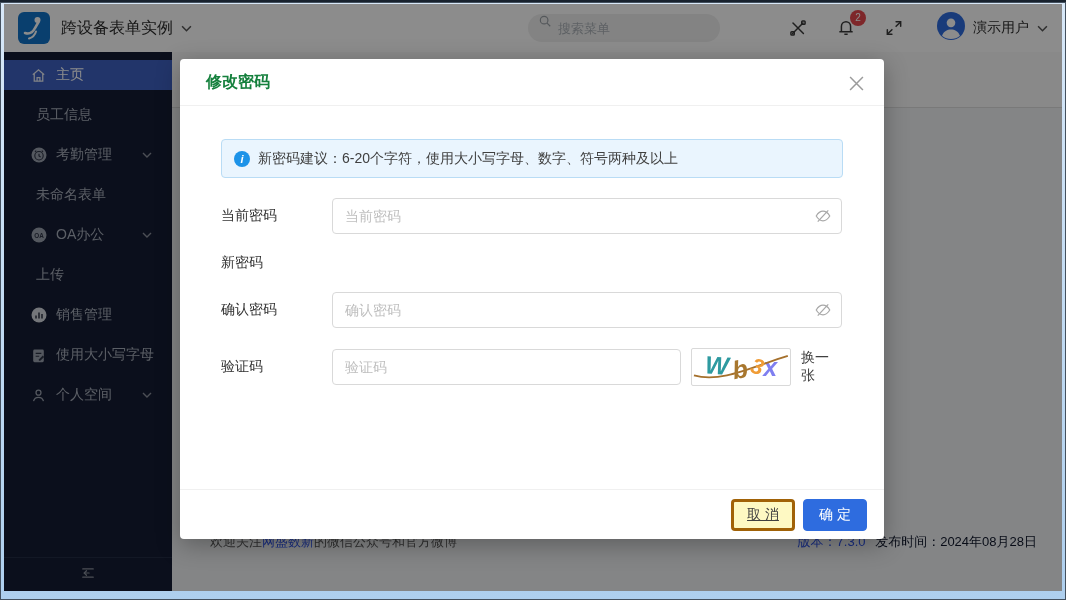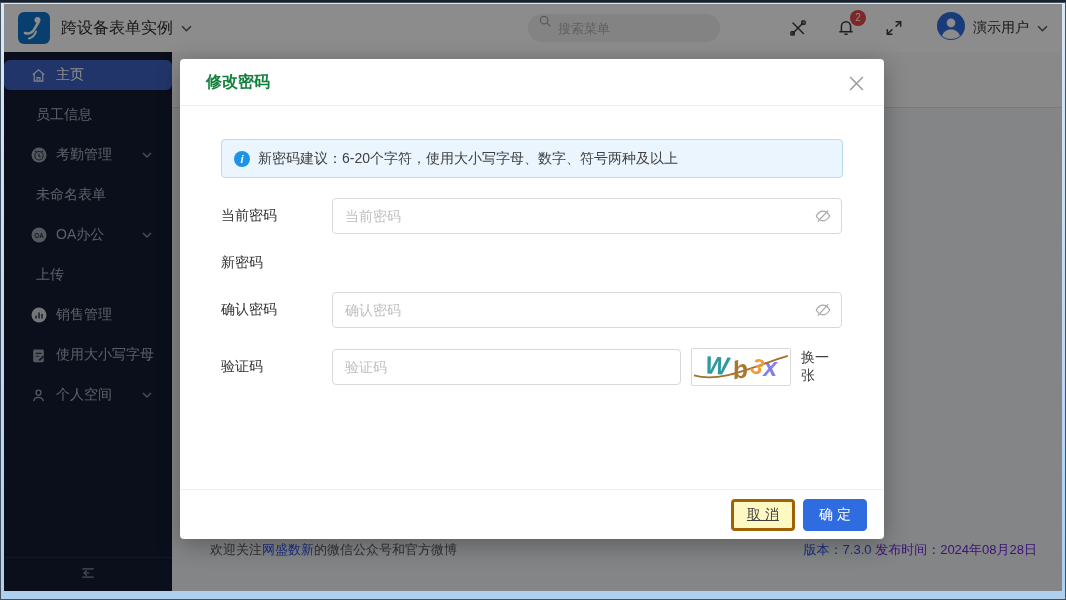--- a/index.html
+++ b/index.html
@@ -21,37 +21,37 @@
   .search input::placeholder{ color:#aab0b6; }
   .hicons{ position:absolute; right:14px; top:0; height:48px; display:flex; align-items:center; gap:26px;}
   .hicon{ position:relative; width:22px; height:22px; display:flex; align-items:center; justify-content:center; color:#3a3a3a;}
   .badge{ position:absolute; top:-7px; right:-9px; min-width:16px; height:16px; border-radius:8px;
     background:#e5484d; color:#fff; font-size:10px; line-height:16px; text-align:center; padding:0 4px;}
   .userbox{ display:flex; align-items:center; gap:8px; margin-left:6px;}
   .uname{ font-size:14px; color:#2b2b2b;}
 
   
   .sidebar{ position:absolute; left:0; top:48px; bottom:0; width:168px; background:#151d33; color:#a7adba;}
-  .side-item{ position:relative; height:30px; margin:10px 0; display:flex; align-items:center; font-size:14px; cursor:pointer;border-radius:6px;}
+  .side-item{ position:relative; height:30px; margin:10px 0; display:flex; align-items:center; font-size:14px; cursor:pointer;}
   .side-item:first-child{ margin-top:8px; }
   .si-icon{ width:18px; margin-left:26px; margin-right:8px; display:flex; color:#9aa0ae;}
   .side-item.no-icon .si-label{ margin-left:32px; }
   .si-caret{ position:absolute; right:20px; display:flex; color:#8a8f9c;}
   .side-item.active{ background:#3f62c2; color:#fff;}
   .side-item.active .si-icon{ color:#e8ecf5;}
   .side-foot{ position:absolute; left:0; right:0; bottom:0; height:34px; border-top:1px solid #242c44;
     display:flex; align-items:center; justify-content:center; color:#8a8f9c; cursor:pointer;}
 
   
   .content{ position:absolute; left:168px; top:48px; right:0; bottom:0; background:#f0f2f5;}
   .content-topbar{ height:56px; background:#fafafa; border-bottom:1px solid #dcdcdc;}
-  .page-footer{ position:absolute; left:38px; right:25px; bottom:32px; display:flex; justify-content:space-between;
+  .page-footer{ position:absolute; left:38px; right:25px; bottom:40px; display:flex; justify-content:space-between;
     font-size:13px; color:#595959;}
   .page-footer a{ color:#2f54eb; text-decoration:none; cursor:pointer;}
-  .ver{ color:#2f54eb; } .rel{ color:#6d28d9; }
+  .ver{ color:#2f54eb; } .rel{ color:#0f172a; margin-left:6px;}
 
   
   .mask{ position:absolute; inset:0; background:rgba(0,0,0,0.45); z-index:10;}
   .modal{ position:absolute; left:176px; top:55px; width:704px; height:480px; background:#fff; z-index:20;
     border-radius:4px; box-shadow:0 6px 24px rgba(0,0,0,.3);}
   .m-head{ height:47px; border-bottom:1px solid #f0f0f0; display:flex; align-items:center; padding-left:26px;}
   .m-title{ font-size:16px; font-weight:700; color:#15803d;}
   .m-close{ position:absolute; right:18px; top:14px; width:20px; height:20px; display:flex; align-items:center;
     justify-content:center; color:#9b9b9b; cursor:pointer; font-size:18px;}
   .m-body{ padding:33px 41px 0 41px;}

